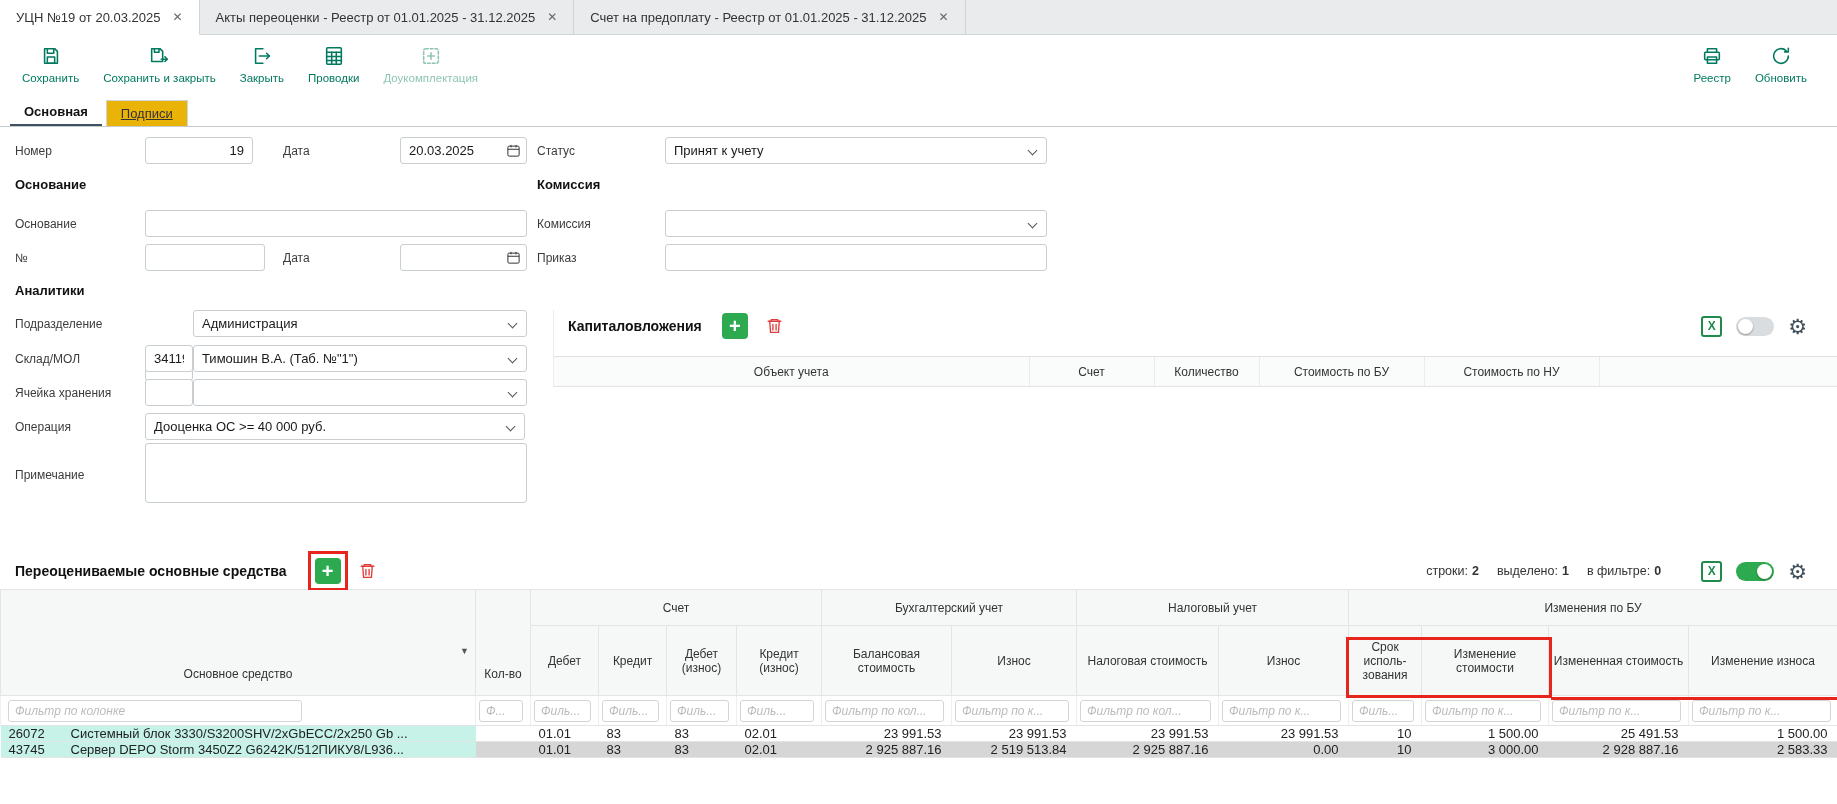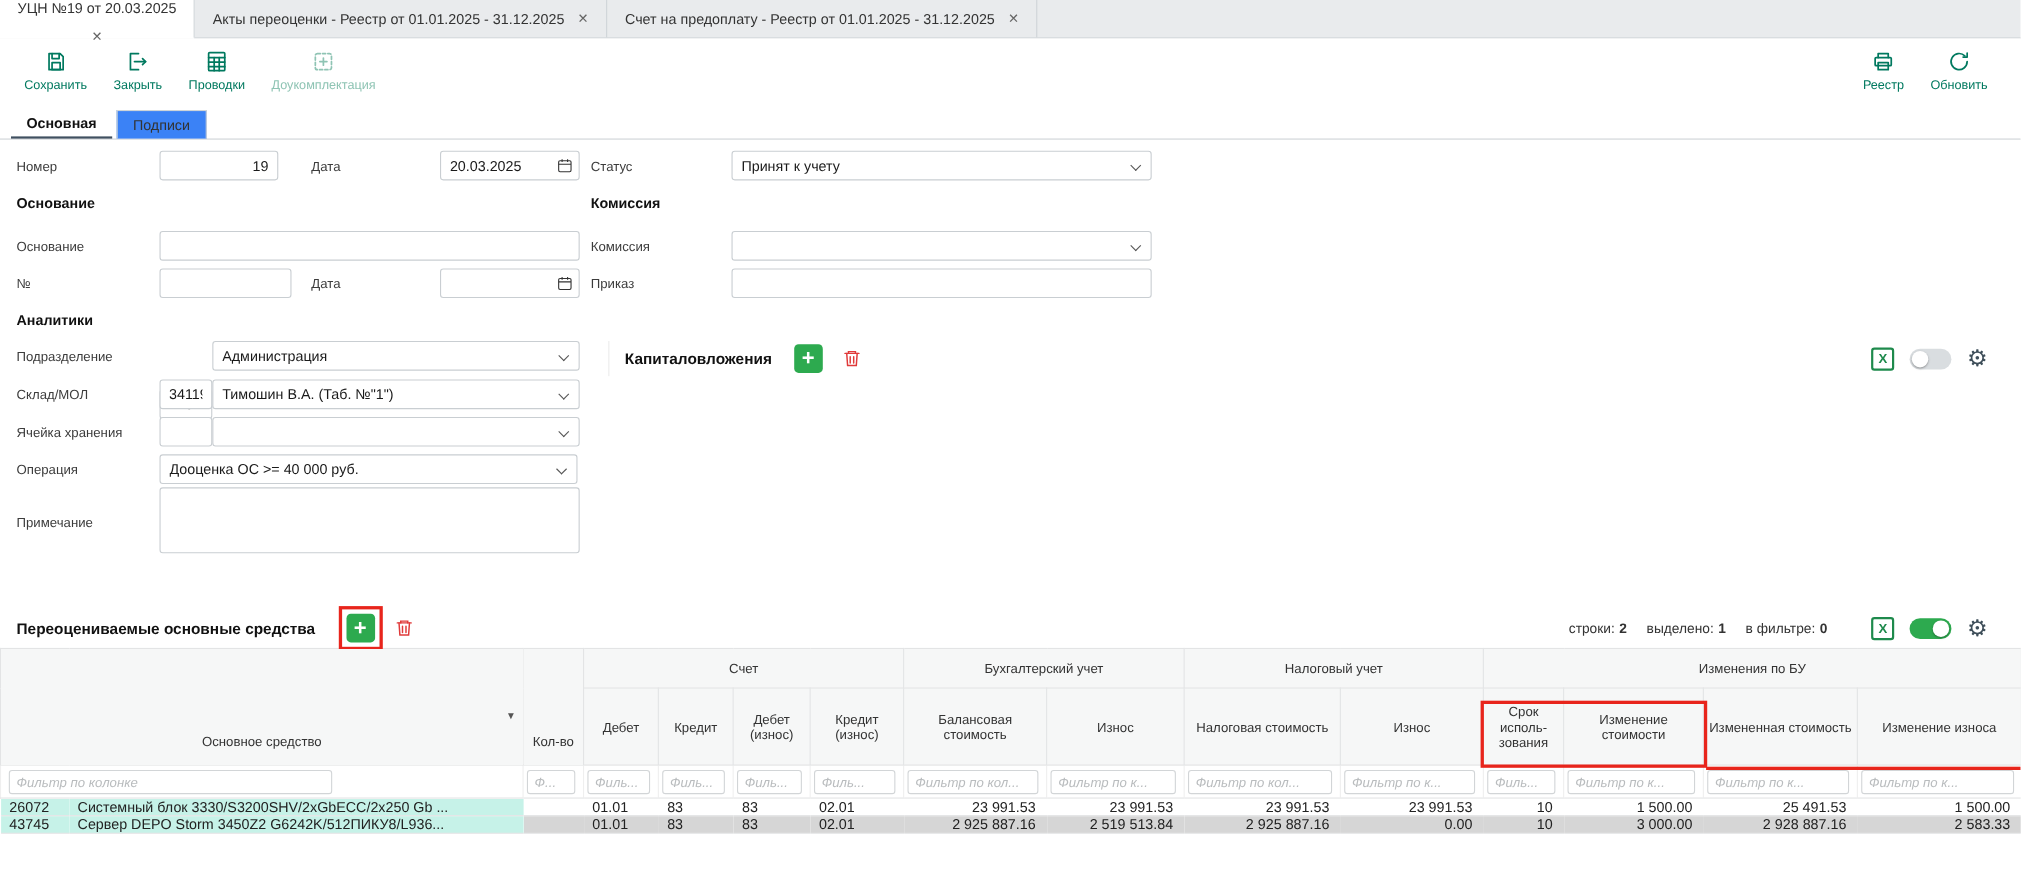--- a/index.html
+++ b/index.html
@@ -4,36 +4,36 @@
 <style>
   * { margin:0; padding:0; box-sizing:border-box; }
   html,body { width:1837px; height:804px; background:#fff; color:#222;
               font-family:"Liberation Sans","DejaVu Sans",sans-serif; overflow:hidden; }
   body { position:relative; }
 
   
   .winbar { height:35px; background:#e9ebed; border-bottom:1px solid #cfd4d7; display:flex; align-items:stretch; }
   .wtab { display:flex; align-items:center; gap:12px; padding:0 16px; font-size:13px; color:#333;
           border-right:1px solid #cfd4d7; cursor:pointer; white-space:nowrap; }
-  .wtab.active { background:#fff; margin-bottom:-1px; border-bottom:1px solid #fff; font-weight:normal;flex-direction:column; }
+  .wtab.active { background:#fff; margin-bottom:-1px; border-bottom:1px solid #fff; font-weight:normal; }
   .wtab .x { font-size:12px; color:#666; line-height:1; }
 
   
   .toolbar { height:64px; display:flex; justify-content:space-between; align-items:flex-start; padding:7px 18px 0 10px; background:#fff; }
   .tgroup { display:flex; }
   .tbtn { display:flex; flex-direction:column; align-items:center; gap:5px; padding:3px 12px; cursor:pointer;
           color:#00795f; font-size:11.5px; white-space:nowrap; }
   .tbtn svg { width:22px; height:22px; fill:none; stroke:#00795f; stroke-width:1.7; stroke-linecap:round; stroke-linejoin:round; }
   .tbtn.disabled { color:#8fc4b4; } .tbtn.disabled svg { stroke:#8fc4b4; }
 
   
   .formtabs { height:28px; display:flex; align-items:flex-end; padding-left:10px; border-bottom:1px solid #c3c9cd; background:#fff; }
   .ftab { font-size:13px; padding:5px 14px; cursor:pointer; }
   .ftab.active { font-weight:bold; color:#111; border-bottom:2px solid #3f5060; }
-  .ftab.idle { background:#3b82f6; border:1px solid #cfd4d7; border-bottom:none; margin-left:4px; color:#333; }
+  .ftab.idle { background:#eab308; border:1px solid #cfd4d7; border-bottom:none; margin-left:4px; color:#333;text-decoration:underline; }
 
   
   .form { position:relative; height:426px; background:#fff; }
   .flabel { position:absolute; font-size:12px; color:#3c3c3c; white-space:nowrap; }
   .fsection { position:absolute; font-size:13px; font-weight:bold; color:#111; }
   .inp { position:absolute; height:27px; border:1px solid #c9ced2; border-radius:3px; background:#fff;
          font-size:13px; padding:0 8px; color:#1a1a1a; font-family:inherit; outline:none; }
   .inp.right { text-align:right; }
   .combo { position:absolute; height:27px; border:1px solid #c9ced2; border-radius:3px; background:#fff;
            display:flex; align-items:center; padding:0 24px 0 8px; font-size:13px; color:#1a1a1a; cursor:pointer; }
@@ -118,20 +118,29 @@
 
 <div class="toolbar">
   <div class="tgroup">
     <div class="tbtn">
       <svg viewBox="0 0 24 24">
           <path d="M5 4h11l3 3v13H5z"></path>
           <path d="M8 4v5h7V4"></path>
           <rect x="8" y="13" width="8" height="7"></rect>
         </svg>
       <span>Сохранить</span>
+    </div>
+    <div class="tbtn">
+      <svg viewBox="0 0 24 24">
+          <path d="M4 4h9l3 3v11H4z"></path>
+          <path d="M7 4v4h5V4"></path>
+          <path d="M14.5 15.5H21"></path>
+          <path d="M18.5 13l2.5 2.5-2.5 2.5"></path>
+        </svg>
+      <span>Сохранить и закрыть</span>
     </div>
     <div class="tbtn">
       <svg viewBox="0 0 24 24">
           <path d="M13 4H5v16h8"></path>
           <path d="M9 12h11"></path>
           <path d="M17 9l3 3-3 3"></path>
         </svg>
       <span>Закрыть</span>
     </div>
     <div class="tbtn">
@@ -267,20 +276,40 @@
             <path d="M10 10v7M14 10v7"></path>
           </svg>
       </span>
       <span class="capex-spacer"></span>
       <span class="excel">X</span>
       <span class="toggle">
           <span class="knob"></span>
         </span>
       <span class="gear">⚙</span>
     </div>
+    <table>
+      <colgroup>
+          <col style="width:475px">
+          <col style="width:125px">
+          <col style="width:105px">
+          <col style="width:165px">
+          <col style="width:175px">
+          <col>
+        </colgroup>
+      <tbody>
+          <tr>
+        <th>Объект учета</th>
+        <th>Счет</th>
+        <th>Количество</th>
+        <th>Стоимость по БУ</th>
+        <th>Стоимость по НУ</th>
+        <th></th>
+      </tr>
+    </tbody>
+      </table>
   </div>
 </div>
 
 <div class="assets">
   <div class="assets-head">
     <span class="assets-title">Переоцениваемые основные средства</span>
     <span class="annot-wrap">
       <button class="icon-btn add">
           <span>+</span>
         </button>

